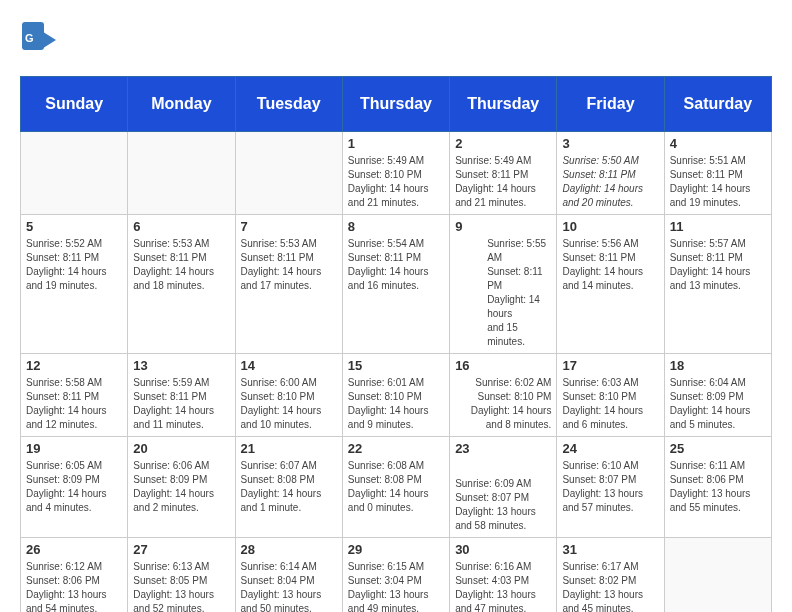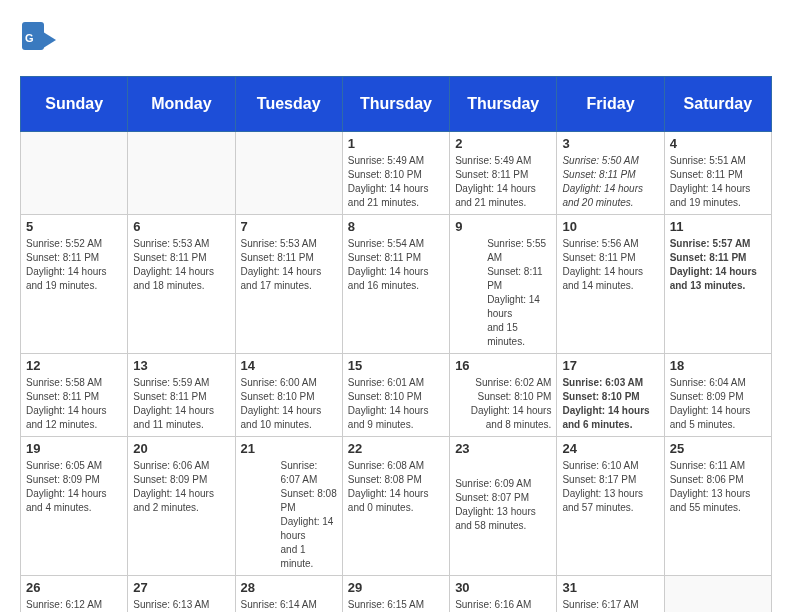--- a/index.html
+++ b/index.html
@@ -177,21 +177,21 @@
         </td>
         <td>
           <div class="day-number">10</div>
           <div class="day-info" style="white-space: pre-line;">Sunrise: 5:56 AM
 Sunset: 8:11 PM
 Daylight: 14 hours
 and 14 minutes.</div>
         </td>
         <td>
           <div class="day-number">11</div>
-          <div class="day-info" style="white-space: pre-line; font-weight: bold;">Sunrise: 5:57 AM
+          <div class="day-info" style="white-space: pre-line;">Sunrise: 5:57 AM
 Sunset: 8:11 PM
 Daylight: 14 hours
 and 13 minutes.</div>
         </td>
       </tr>
       <tr>
         <td>
           <div class="day-number">12</div>
           <div class="day-info" style="white-space: pre-line;">Sunrise: 5:58 AM
 Sunset: 8:11 PM
@@ -221,21 +221,21 @@
         </td>
         <td>
           <div class="day-number">16</div>
           <div class="day-info" style="white-space: pre-line; text-align: right;">Sunrise: 6:02 AM
 Sunset: 8:10 PM
 Daylight: 14 hours
 and 8 minutes.</div>
         </td>
         <td>
           <div class="day-number">17</div>
-          <div class="day-info" style="white-space: pre-line; font-weight: bold;">Sunrise: 6:03 AM
+          <div class="day-info" style="white-space: pre-line;">Sunrise: 6:03 AM
 Sunset: 8:10 PM
 Daylight: 14 hours
 and 6 minutes.</div>
         </td>
         <td>
           <div class="day-number">18</div>
           <div class="day-info" style="white-space: pre-line;">Sunrise: 6:04 AM
 Sunset: 8:09 PM
 Daylight: 14 hours
 and 5 minutes.</div>
@@ -251,21 +251,21 @@
         </td>
         <td>
           <div class="day-number">20</div>
           <div class="day-info" style="white-space: pre-line;">Sunrise: 6:06 AM
 Sunset: 8:09 PM
 Daylight: 14 hours
 and 2 minutes.</div>
         </td>
         <td>
           <div class="day-number">21</div>
-          <div class="day-info" style="white-space: pre-line; margin-left: 40px;">Sunrise: 6:07 AM
+          <div class="day-info" style="white-space: pre-line;">Sunrise: 6:07 AM
 Sunset: 8:08 PM
 Daylight: 14 hours
 and 1 minute.</div>
         </td>
         <td>
           <div class="day-number">22</div>
           <div class="day-info" style="white-space: pre-line;">Sunrise: 6:08 AM
 Sunset: 8:08 PM
 Daylight: 14 hours
 and 0 minutes.</div>
@@ -273,21 +273,21 @@
         <td>
           <div class="day-number">23</div>
           <div class="day-info" style="white-space: pre-line; margin-top: 21px;">Sunrise: 6:09 AM
 Sunset: 8:07 PM
 Daylight: 13 hours
 and 58 minutes.</div>
         </td>
         <td>
           <div class="day-number">24</div>
           <div class="day-info" style="white-space: pre-line;">Sunrise: 6:10 AM
-Sunset: 8:17 PM
+Sunset: 8:07 PM
 Daylight: 13 hours
 and 57 minutes.</div>
         </td>
         <td>
           <div class="day-number">25</div>
           <div class="day-info" style="white-space: pre-line;">Sunrise: 6:11 AM
 Sunset: 8:06 PM
 Daylight: 13 hours
 and 55 minutes.</div>
         </td>

